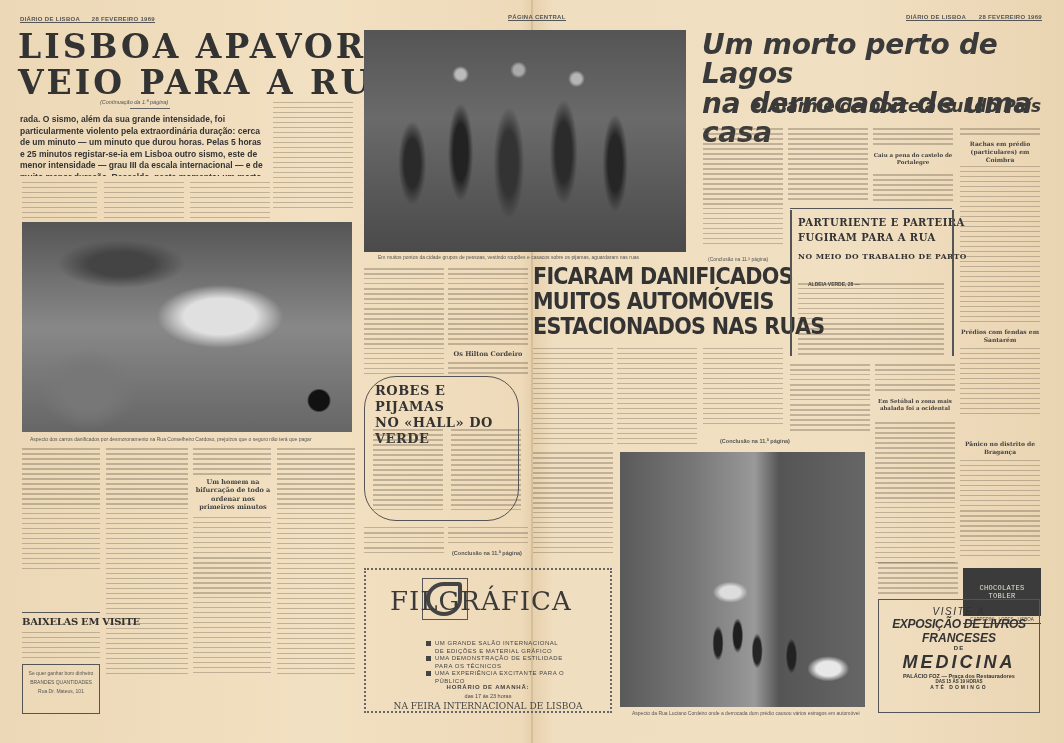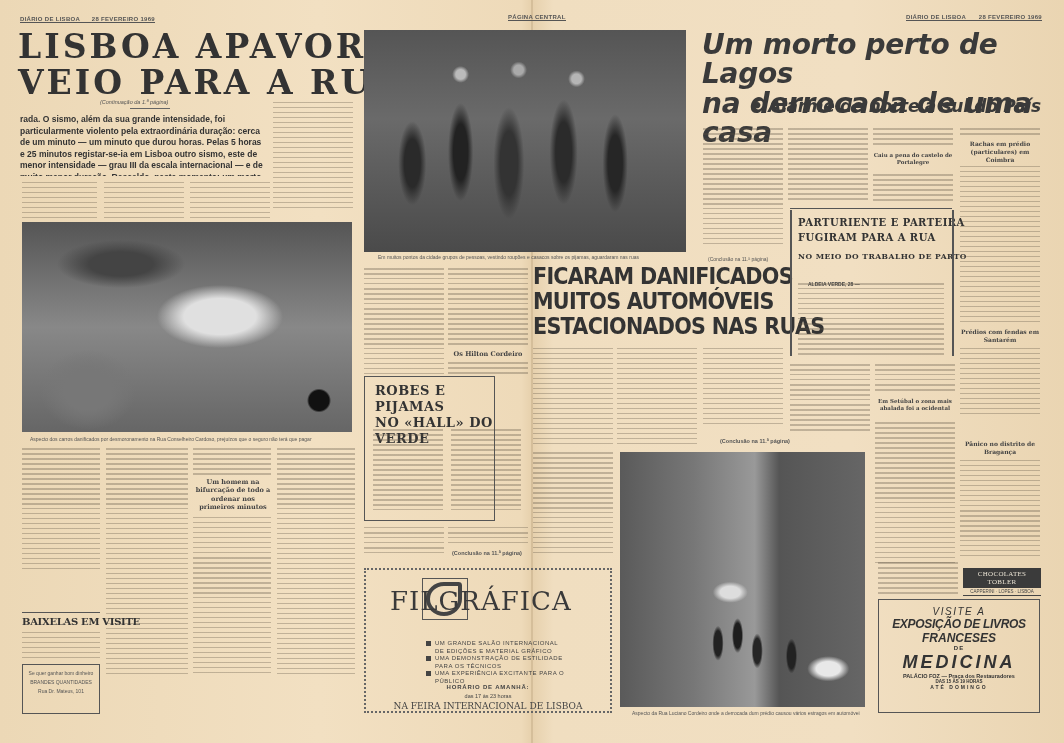--- a/index.html
+++ b/index.html
@@ -124,21 +124,21 @@
     <div>FICARAM DANIFICADOS</div>
     <div>MUITOS AUTOMÓVEIS</div>
     <div>ESTACIONADOS NAS RUAS</div>
   </div>
 
   <div class="text-col" style="left:533px; top:346px; width:80px; height:100px;"></div>
   <div class="text-col" style="left:617px; top:346px; width:80px; height:100px;"></div>
   <div class="text-col" style="left:703px; top:346px; width:80px; height:82px;"></div>
   <div class="abs" style="left:720px; top:438px; font-size:5.5px; color:#555; font-weight:bold;">(Conclusão na 11.ª página)</div>
 
-  <div class="boxed" style="left:364px; top:376px; width:131px; height:145px;">
+  <div class="boxed" style="left:364px; top:376px; width:155px; height:145px;border-radius:32px;">
     <div class="box-head" style="position:absolute; left:10px; top:6px; font-size:13px; line-height:16px;">
       <div>ROBES E PIJAMAS</div>
       <div>NO «HALL» DO VERDE</div>
     </div>
     <div class="text-col" style="left:8px; top:50px; width:70px; height:85px;"></div>
     <div class="text-col" style="left:86px; top:50px; width:70px; height:85px;"></div>
   </div>
   <div class="text-col" style="left:364px; top:525px; width:80px; height:28px;"></div>
   <div class="text-col" style="left:448px; top:525px; width:80px; height:18px;"></div>
   <div class="abs" style="left:452px; top:550px; font-size:5.5px; color:#555; font-weight:bold;">(Conclusão na 11.ª página)</div>
@@ -209,21 +209,21 @@
   <div class="abs subhead" style="left:960px; top:440px; width:80px; font-size:6px;">Pânico no distrito de Bragança</div>
   <div class="text-col" style="left:960px; top:458px; width:80px; height:100px;"></div>
 
   <div class="text-col" style="left:790px; top:362px; width:80px; height:70px;"></div>
   <div class="text-col" style="left:875px; top:362px; width:80px; height:30px;"></div>
   <div class="abs subhead" style="left:875px; top:398px; width:80px; font-size:5.5px;">Em Setúbal o zona mais abalada foi a ocidental</div>
   <div class="text-col" style="left:875px; top:420px; width:80px; height:145px;"></div>
   <div class="text-col" style="left:870px; top:452px; width:0px; height:0px;"></div>
 
   <div class="abs" style="left:963px; top:568px; width:78px; height:25px;">
-    <div style="background:#3b3b3b; color:#e8e1d2; font-family:Liberation Serif, serif; font-size:7px; padding:2px 3px; text-align:center; letter-spacing:.3px;">CHOCOLATES TOBLER</div>
+    <div style="background:#3b3b3b; color:#e8e1d2; font-family:Liberation Mono, monospace; font-size:7px; padding:16px 3px; text-align:center; letter-spacing:.3px;">CHOCOLATES TOBLER</div>
     <div style="font-size:4.5px; color:#444; text-align:center; border-bottom:1.5px solid #444; padding:1px 0;">CAPPERINI · LOPES · LISBOA</div>
   </div>
 
   <div class="boxed" style="left:878px; top:599px; width:162px; height:114px; text-align:center; color:#333;">
     <div style="margin-top:6px; font-size:10px; font-weight:normal; font-style:italic; letter-spacing:1.5px;">VISITE A</div>
     <div style="font-size:12px; font-weight:bold; font-style:italic; letter-spacing:-0.3px;">EXPOSIÇÃO DE LIVROS</div>
     <div style="font-size:12px; font-weight:bold; font-style:italic;">FRANCESES</div>
     <div style="font-size:6px; font-weight:bold; letter-spacing:1px;">DE</div>
     <div style="font-size:18px; font-weight:bold; font-style:italic; letter-spacing:3px; line-height:22px;">MEDICINA</div>
     <div style="font-size:5.5px; font-weight:bold;">PALÁCIO FOZ — Praça dos Restauradores</div>

